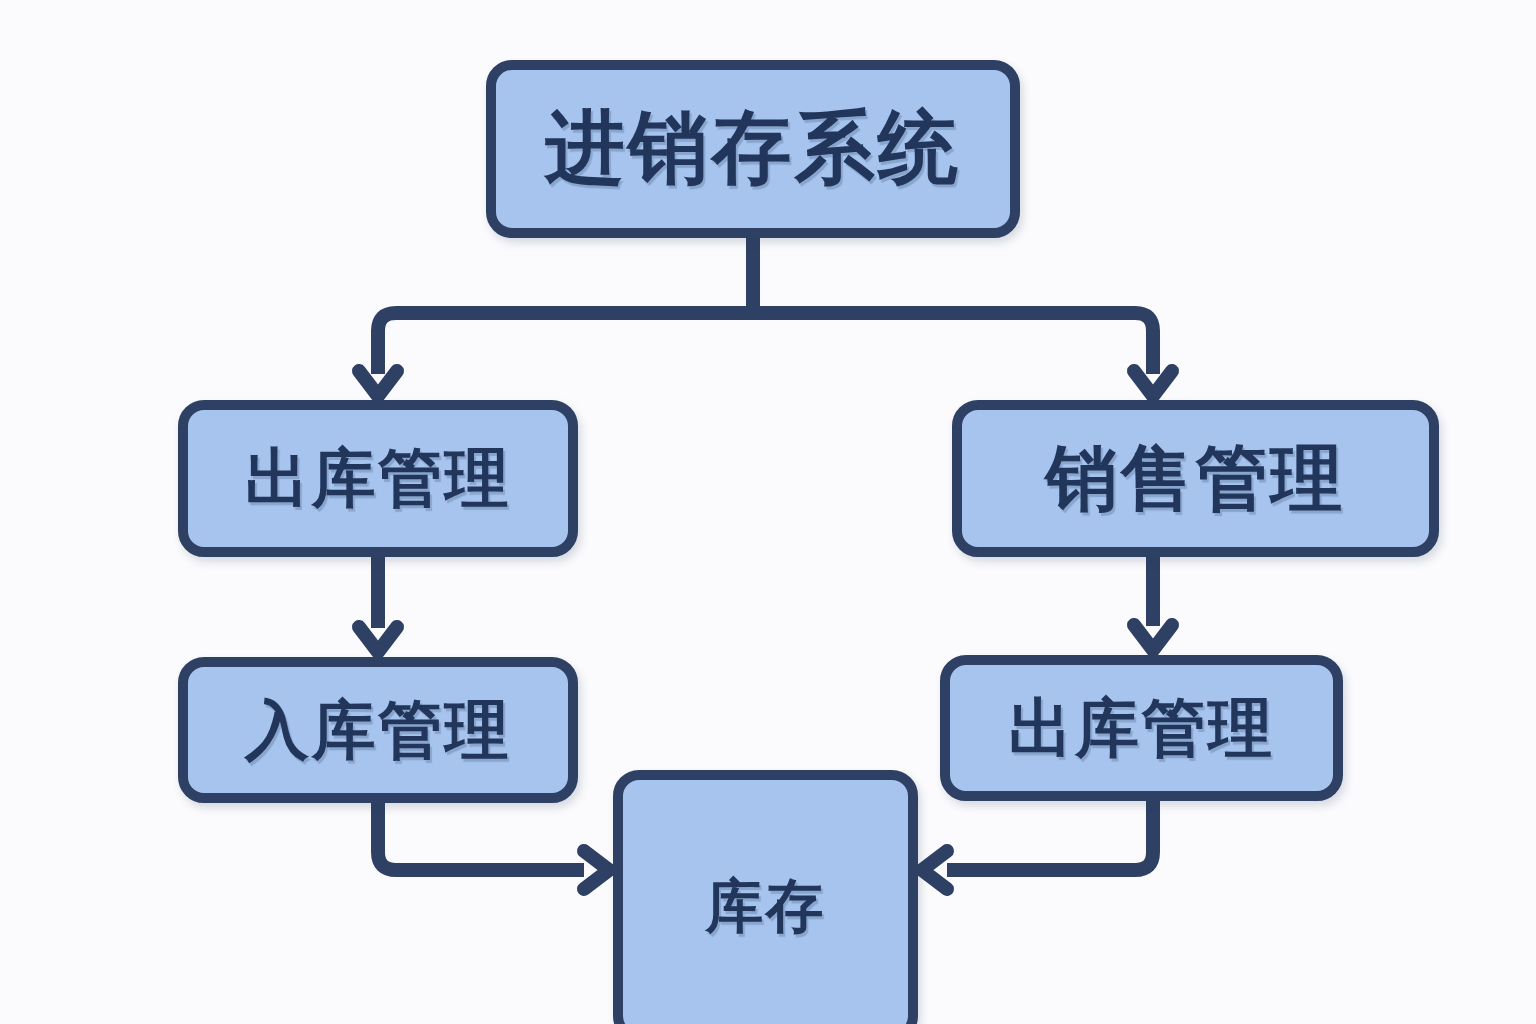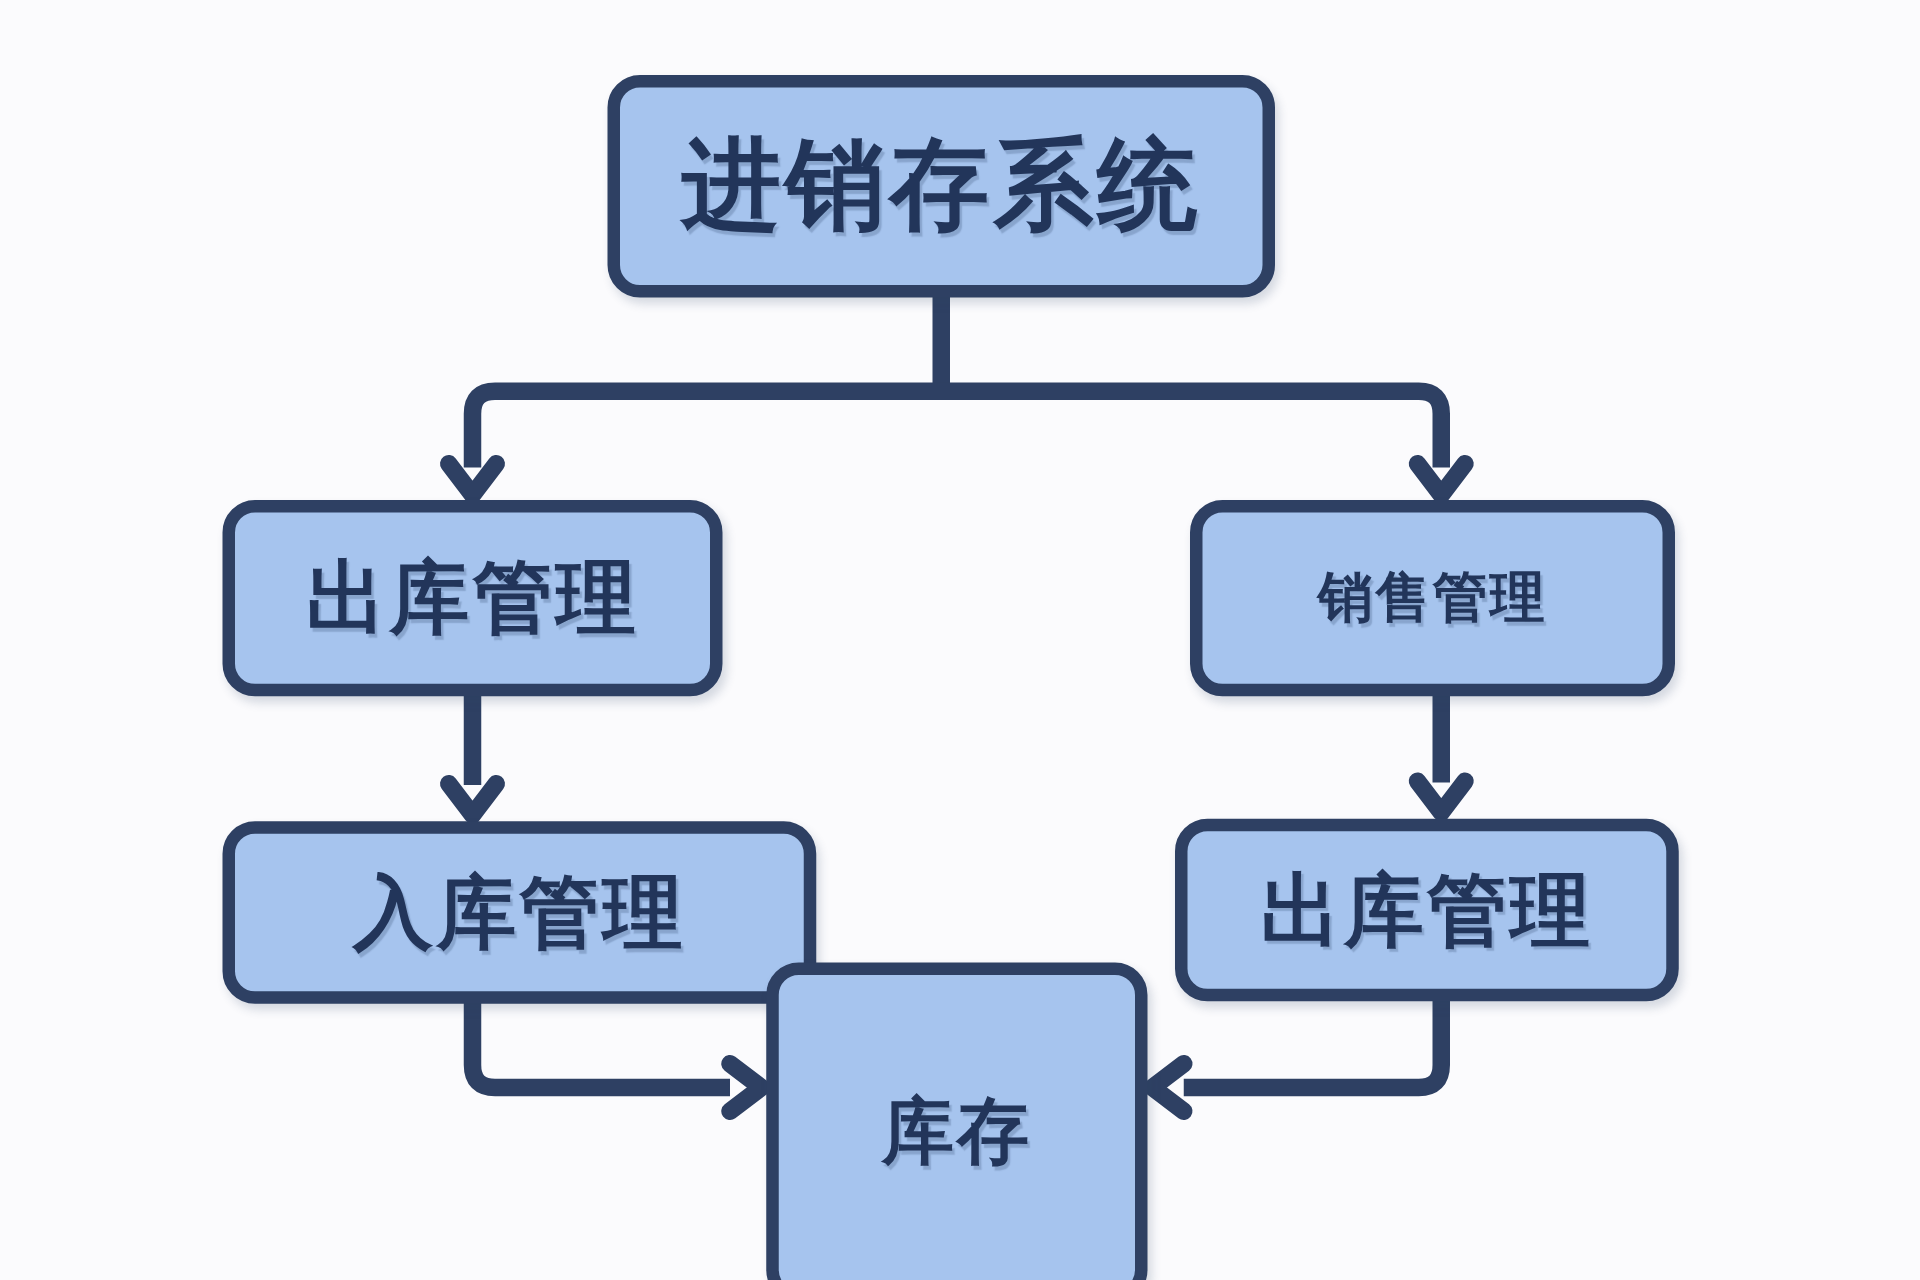--- a/index.html
+++ b/index.html
@@ -44,22 +44,22 @@
     box-sizing:border-box;
     box-shadow:3px 5px 8px rgba(46,64,99,0.18);
     color:var(--text);
     font-weight:900;
     letter-spacing:0.04em;
     text-align:center;
     text-shadow:2px 3px 1px rgba(34,53,90,0.22);
   }
   .node-root{left:486px;top:60px;width:534px;height:178px;font-size:80px;}
   .node-purchase{left:178px;top:400px;width:400px;height:157px;font-size:64px;}
-  .node-sales{left:952px;top:400px;width:388px;height:157px;font-size:44px;}
-  .node-inbound{left:178px;top:657px;width:475px;height:146px;font-size:64px;}
+  .node-sales{left:952px;top:400px;width:487px;height:157px;font-size:72px;}
+  .node-inbound{left:178px;top:657px;width:400px;height:146px;font-size:64px;}
   .node-outbound{left:940px;top:655px;width:403px;height:146px;font-size:64px;}
   .node-inventory{left:613px;top:770px;width:305px;height:272px;font-size:58px;}
   .two-line{display:flex;flex-direction:column;line-height:1.08;}
 </style>
 </head>
 <body>
 
 <div class="canvas">
 
   <svg class="connector-layer" width="1536" height="1024" viewBox="0 0 1536 1024">

